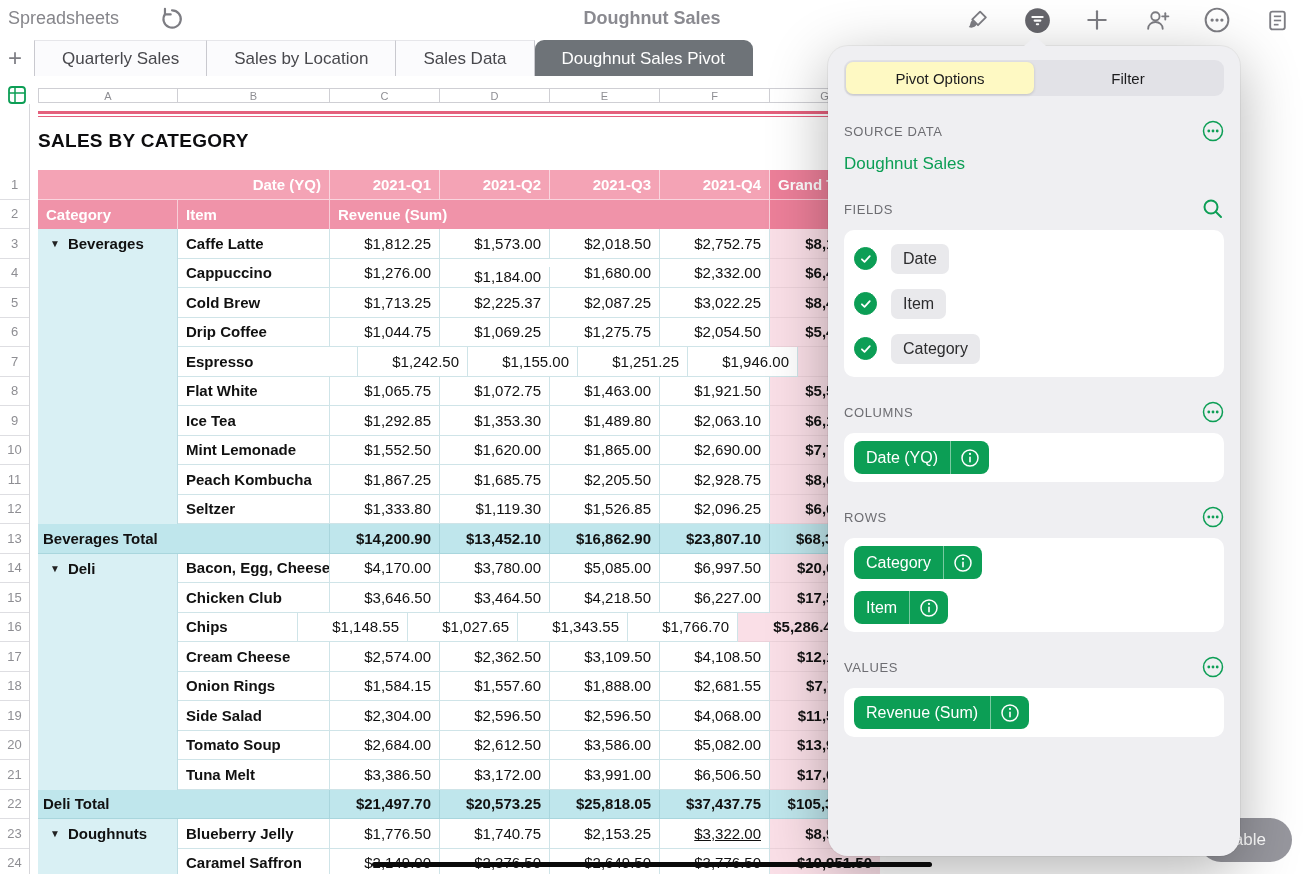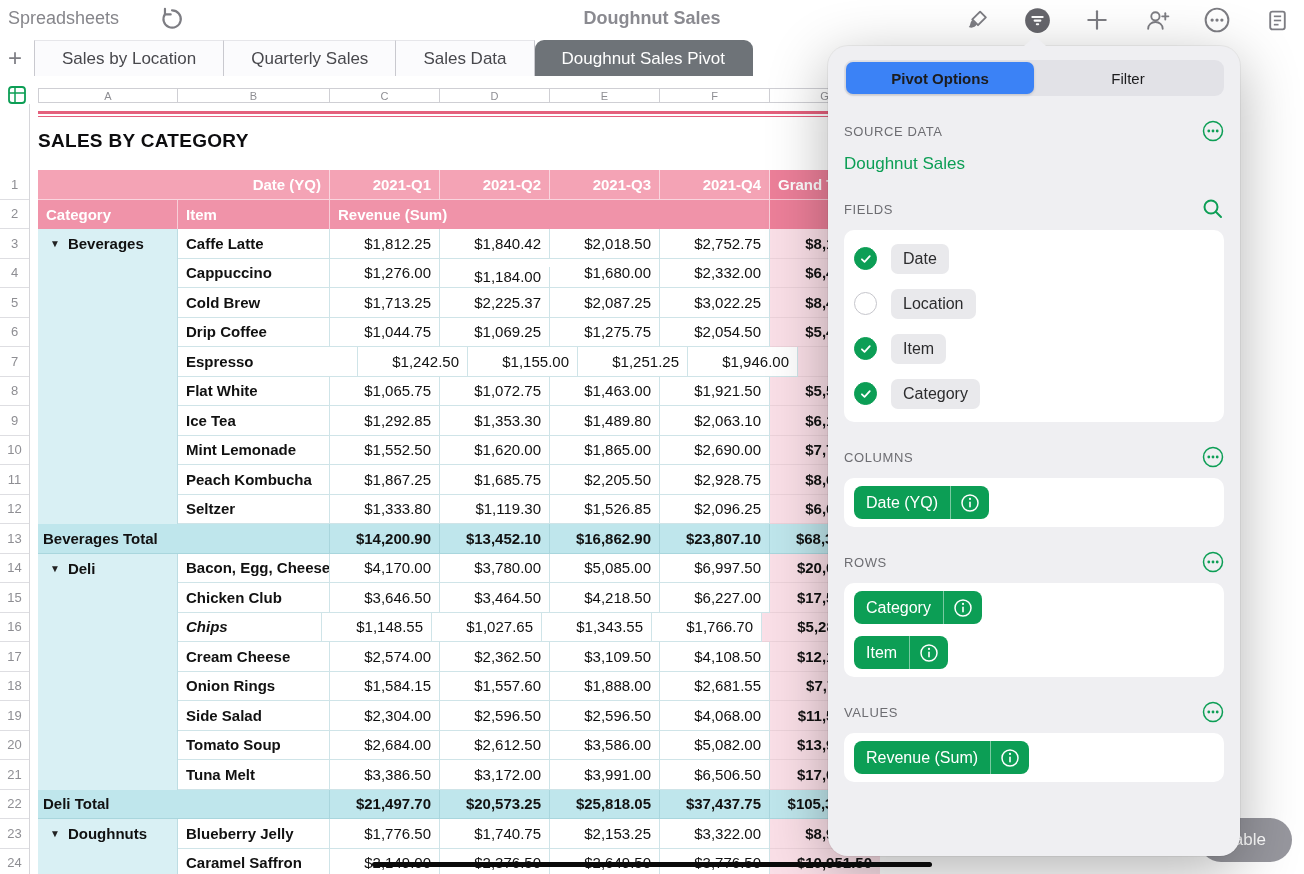--- a/index.html
+++ b/index.html
@@ -51,21 +51,21 @@
   .grand{background:var(--grand-cell-pink,#fadfe7);border-bottom:1px solid #ecd2da;font-weight:700;}
   .total-row .tcell{background:var(--total-teal,#bfe6ec) !important;font-weight:700;border-bottom:1px solid #a9d6dd;border-right:1px solid #a9d6dd;}
   .total-label{padding-left:5px;}
 
   
   .popover{position:absolute;left:828px;top:46px;width:412px;height:810px;background:#efeff2;border-radius:20px;
            box-shadow:0 15px 60px rgba(0,0,0,.30),0 0 0 1px rgba(0,0,0,.05);z-index:10;padding:14px 16px 0;}
   .popover-arrow{position:absolute;top:-10px;left:196px;width:0;height:0;border-left:11px solid transparent;border-right:11px solid transparent;border-bottom:10px solid #efeff2;}
   .seg{display:flex;background:#e2e2e7;border-radius:9px;padding:2px;height:36px;}
   .seg-item{flex:1;display:flex;align-items:center;justify-content:center;font-size:15px;color:#1c1c1e;border-radius:7px;}
-  .seg-item.active{background:#3b82f6;font-weight:700;box-shadow:0 1px 3px rgba(0,0,0,.15);}
+  .seg-item.active{background:#fef9c3;font-weight:400;box-shadow:0 1px 3px rgba(0,0,0,.15);}
   .sect-head{display:flex;align-items:center;justify-content:space-between;margin-top:24px;height:22px;}
   .sect-label{font-size:13px;color:#6d6d72;letter-spacing:.6px;}
   .green-icon{color:var(--accent-green,#0c9e55);display:inline-flex;}
   .source-value{margin-top:12px;font-size:17px;color:var(--accent-green,#0c9e55);}
   .card{background:#fff;border-radius:10px;margin-top:10px;padding:6px 10px;}
   .field-row{display:flex;align-items:center;height:45px;gap:14px;}
   .checkbox{width:23px;height:23px;border-radius:50%;background:#fff;border:1.5px solid #c6c6cc;display:flex;align-items:center;justify-content:center;flex:none;}
   .checkbox.checked{background:var(--accent-green,#0c9e55);border-color:var(--accent-green,#0c9e55);}
   .chip{background:#e9e9ec;border-radius:7px;padding:6px 12px;font-size:16px;color:#2c2c2e;}
   .pill-card{display:flex;flex-direction:column;gap:12px;background:#fff;border-radius:10px;margin-top:10px;padding:8px 10px;align-items:flex-start;}
@@ -135,22 +135,22 @@
             <line x1="8.5" y1="12" x2="15.5" y2="12" stroke="currentColor" stroke-width="1.6"></line>
             <line x1="8.5" y1="16" x2="13" y2="16" stroke="currentColor" stroke-width="1.6"></line>
           </svg>
       </span>
     </div>
   </div>
 
   <div class="tabbar">
     <span class="add-sheet">+</span>
     <div class="tabs-row">
+        <div class="sheet-tab">Quarterly Sales</div>
         <div class="sheet-tab">Sales by Location</div>
-        <div class="sheet-tab">Quarterly Sales</div>
         <div class="sheet-tab">Sales Data</div>
         <div class="sheet-tab active">Doughnut Sales Pivot</div>
       </div>
   </div>
 
   <span class="table-corner-icon">
     <svg viewBox="0 0 22 22" width="22" height="22">
         <rect x="3" y="3" width="16" height="16" rx="3" fill="none" stroke="currentColor" stroke-width="1.8"></rect>
         <line x1="3" y1="9" x2="19" y2="9" stroke="currentColor" stroke-width="1.5"></line>
         <line x1="9" y1="3" x2="9" y2="19" stroke="currentColor" stroke-width="1.5"></line>
@@ -211,21 +211,21 @@
         <div class="tcell" style="width: 440px;">Revenue (Sum)</div>
         <div class="tcell grandhdr" style="width: 110px;"></div>
       </div>
       <div class="trow item-row">
         <div class="tcell cat" style="width: 140px;">
           <span class="disclosure">▼</span>
           <span class="catname">Beverages</span>
         </div>
         <div class="tcell itemname" style="width: 152px;">Caffe Latte</div>
         <div class="tcell val right" style="width: 110px;">$1,812.25</div>
-        <div class="tcell val right" style="width: 110px;">$1,840.42</div>
+        <div class="tcell val right" style="width: 110px;">$1,573.00</div>
         <div class="tcell val right" style="width: 110px;">$2,018.50</div>
         <div class="tcell val right" style="width: 110px;">$2,752.75</div>
         <div class="tcell grand right" style="width: 110px;">$8,156.50</div>
       </div>
       <div class="trow item-row">
         <div class="tcell cat" style="width: 140px;"></div>
         <div class="tcell itemname" style="width: 152px;">Cappuccino</div>
         <div class="tcell val right" style="width: 110px;">$1,276.00</div>
         <div class="tcell val right" style="width: 110px; margin-top: 8px;">$1,184.00</div>
         <div class="tcell val right" style="width: 110px;">$1,680.00</div>
@@ -328,21 +328,21 @@
         <div class="tcell cat" style="width: 140px;"></div>
         <div class="tcell itemname" style="width: 152px;">Chicken Club</div>
         <div class="tcell val right" style="width: 110px;">$3,646.50</div>
         <div class="tcell val right" style="width: 110px;">$3,464.50</div>
         <div class="tcell val right" style="width: 110px;">$4,218.50</div>
         <div class="tcell val right" style="width: 110px;">$6,227.00</div>
         <div class="tcell grand right" style="width: 110px;">$17,556.50</div>
       </div>
       <div class="trow item-row">
         <div class="tcell cat" style="width: 140px;"></div>
-        <div class="tcell itemname" style="width: 144px; font-style: italic;">Chips</div>
+        <div class="tcell itemname" style="width: 120px;">Chips</div>
         <div class="tcell val right" style="width: 110px;">$1,148.55</div>
         <div class="tcell val right" style="width: 110px;">$1,027.65</div>
         <div class="tcell val right" style="width: 110px;">$1,343.55</div>
         <div class="tcell val right" style="width: 110px;">$1,766.70</div>
         <div class="tcell grand right" style="width: 110px;">$5,286.45</div>
       </div>
       <div class="trow item-row">
         <div class="tcell cat" style="width: 140px;"></div>
         <div class="tcell itemname" style="width: 152px;">Cream Cheese</div>
         <div class="tcell val right" style="width: 110px;">$2,574.00</div>
@@ -397,21 +397,21 @@
       </div>
       <div class="trow item-row">
         <div class="tcell cat" style="width: 140px;">
           <span class="disclosure">▼</span>
           <span class="catname">Doughnuts</span>
         </div>
         <div class="tcell itemname" style="width: 152px;">Blueberry Jelly</div>
         <div class="tcell val right" style="width: 110px;">$1,776.50</div>
         <div class="tcell val right" style="width: 110px;">$1,740.75</div>
         <div class="tcell val right" style="width: 110px;">$2,153.25</div>
-        <div class="tcell val right" style="width: 110px;">$3,322.00</div>
+        <div class="tcell val right" style="width: 110px; text-decoration: underline;">$3,322.00</div>
         <div class="tcell grand right" style="width: 110px;">$8,992.50</div>
       </div>
       <div class="trow item-row">
         <div class="tcell cat" style="width: 140px;"></div>
         <div class="tcell itemname" style="width: 152px;">Caramel Saffron</div>
         <div class="tcell val right" style="width: 110px;">$2,149.00</div>
         <div class="tcell val right" style="width: 110px;">$2,376.50</div>
         <div class="tcell val right" style="width: 110px;">$2,649.50</div>
         <div class="tcell val right" style="width: 110px;">$3,776.50</div>
         <div class="tcell grand right" style="width: 110px;">$10,951.50</div>
@@ -452,24 +452,20 @@
     <div class="card">
         <div class="field-row">
           <span class="checkbox checked">
             <svg viewBox="0 0 24 24" width="14" height="14">
               <path d="M5 12.5l4.5 4.5 9-10" fill="none" stroke="#fff" stroke-width="3" stroke-linecap="round" stroke-linejoin="round"></path>
             </svg>
           </span>
           <span class="chip">Date</span>
         </div>
         <div class="field-row">
-          <span class="checkbox"></span>
-          <span class="chip">Location</span>
-        </div>
-        <div class="field-row">
           <span class="checkbox checked">
             <svg viewBox="0 0 24 24" width="14" height="14">
               <path d="M5 12.5l4.5 4.5 9-10" fill="none" stroke="#fff" stroke-width="3" stroke-linecap="round" stroke-linejoin="round"></path>
             </svg>
           </span>
           <span class="chip">Item</span>
         </div>
         <div class="field-row">
           <span class="checkbox checked">
             <svg viewBox="0 0 24 24" width="14" height="14">

